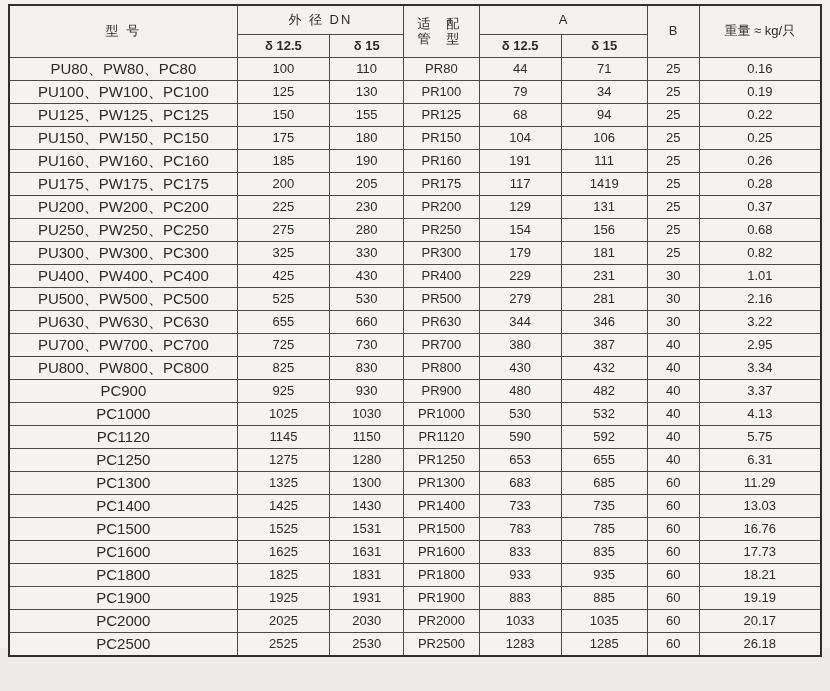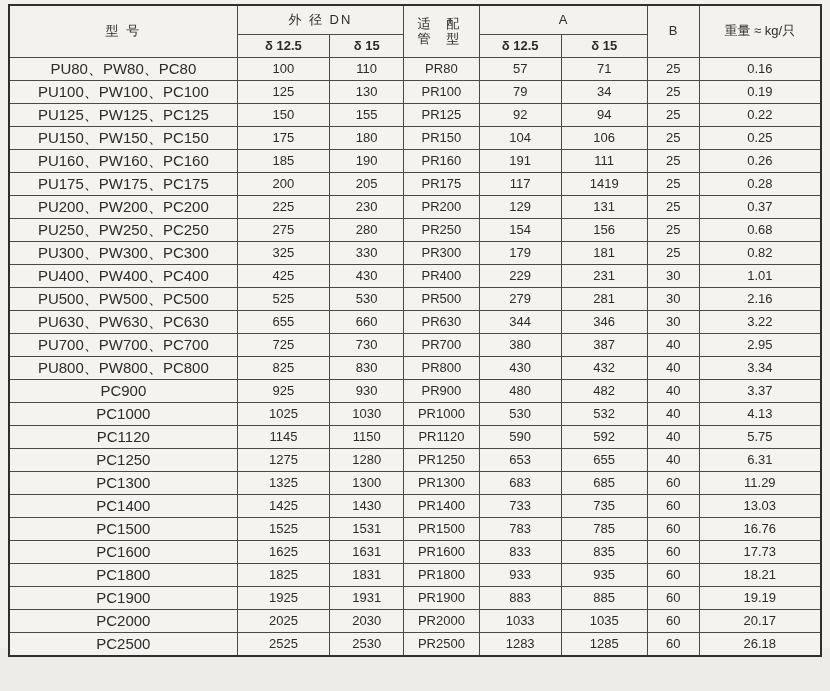--- a/index.html
+++ b/index.html
@@ -85,41 +85,41 @@
         <th>δ 12.5</th>
         <th>δ 15</th>
       </tr>
     </thead>
     <tbody>
         <tr>
           <td class="model-col">PU80、PW80、PC80</td>
           <td>100</td>
           <td>110</td>
           <td>PR80</td>
-          <td>57</td>
+          <td>44</td>
           <td>71</td>
           <td>25</td>
           <td>0.16</td>
         </tr>
         <tr>
           <td class="model-col">PU100、PW100、PC100</td>
           <td>125</td>
           <td>130</td>
           <td>PR100</td>
           <td>79</td>
           <td>34</td>
           <td>25</td>
           <td>0.19</td>
         </tr>
         <tr>
           <td class="model-col">PU125、PW125、PC125</td>
           <td>150</td>
           <td>155</td>
           <td>PR125</td>
-          <td>92</td>
+          <td>68</td>
           <td>94</td>
           <td>25</td>
           <td>0.22</td>
         </tr>
         <tr>
           <td class="model-col">PU150、PW150、PC150</td>
           <td>175</td>
           <td>180</td>
           <td>PR150</td>
           <td>104</td>

